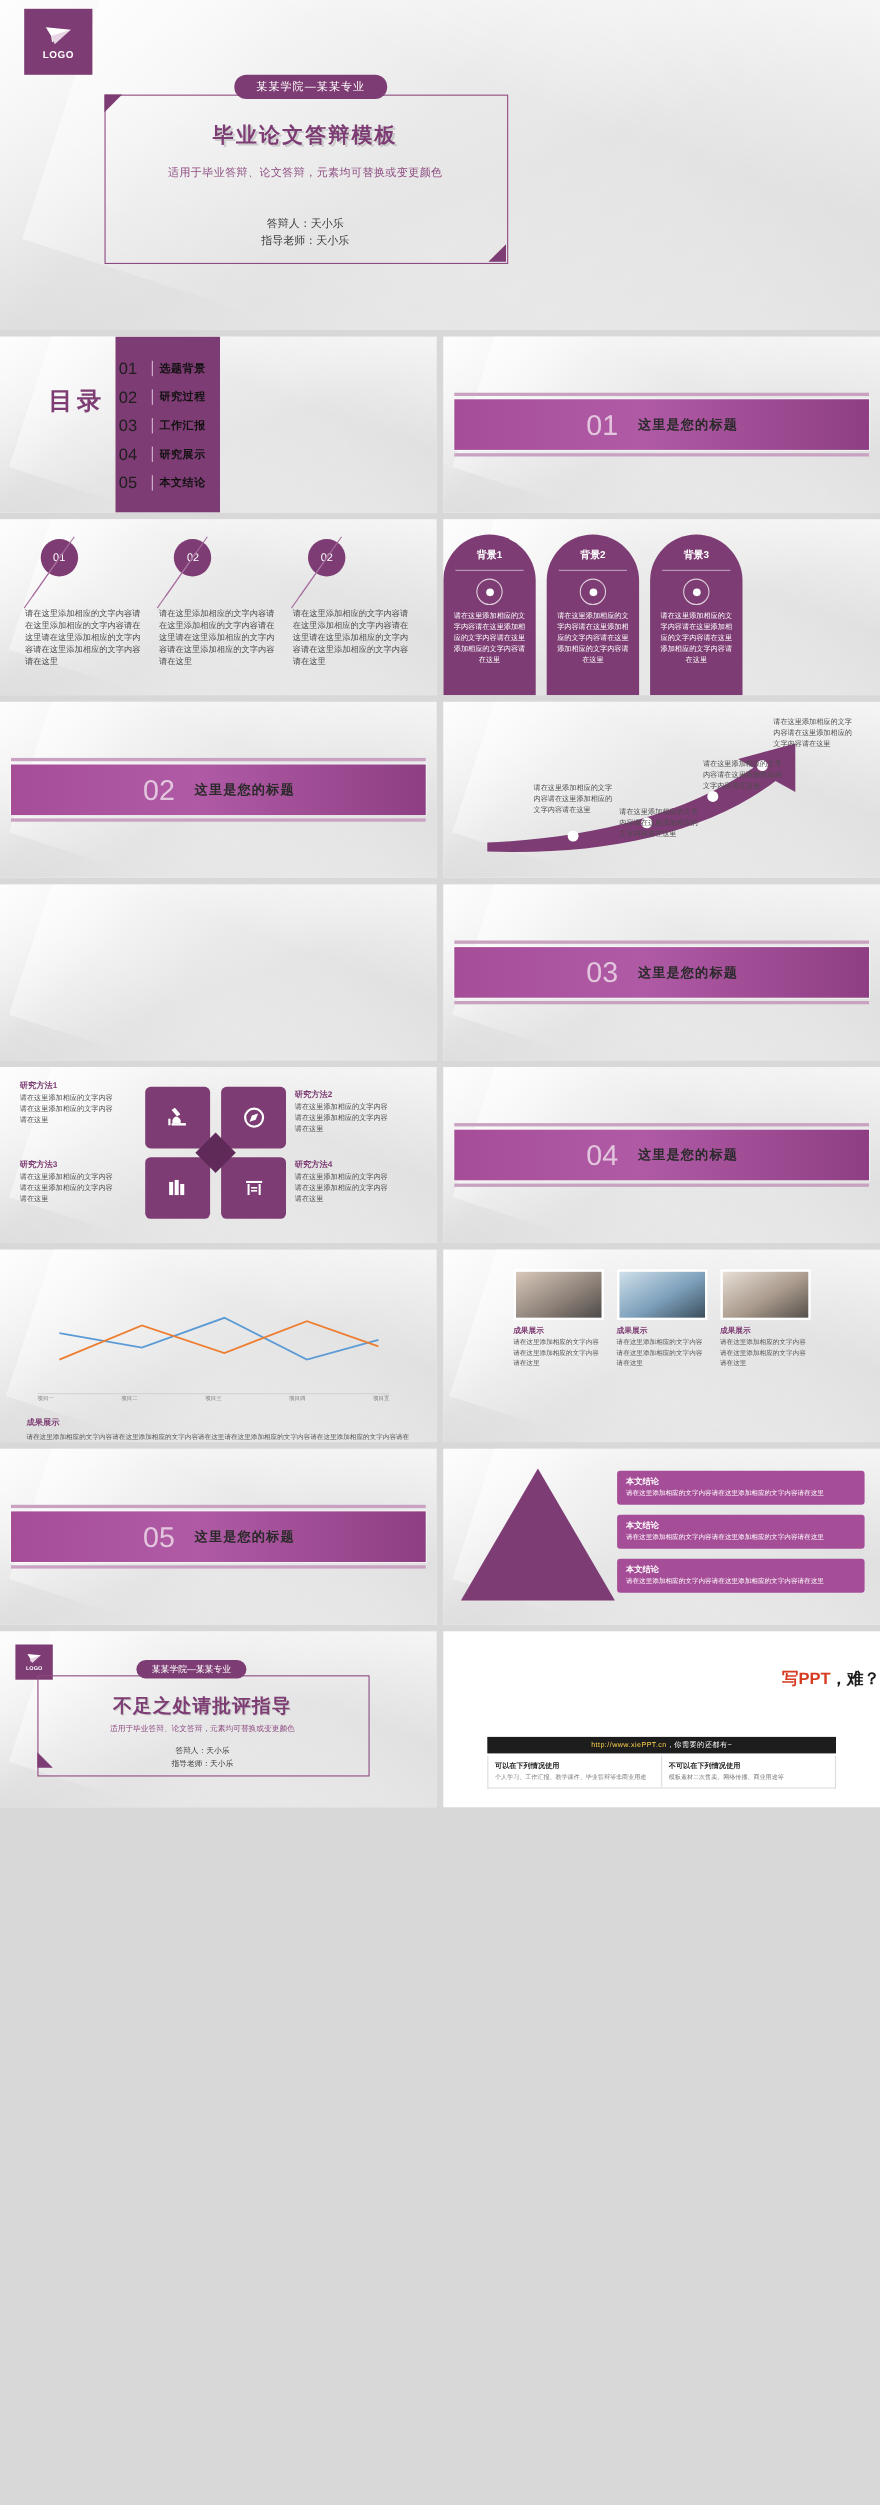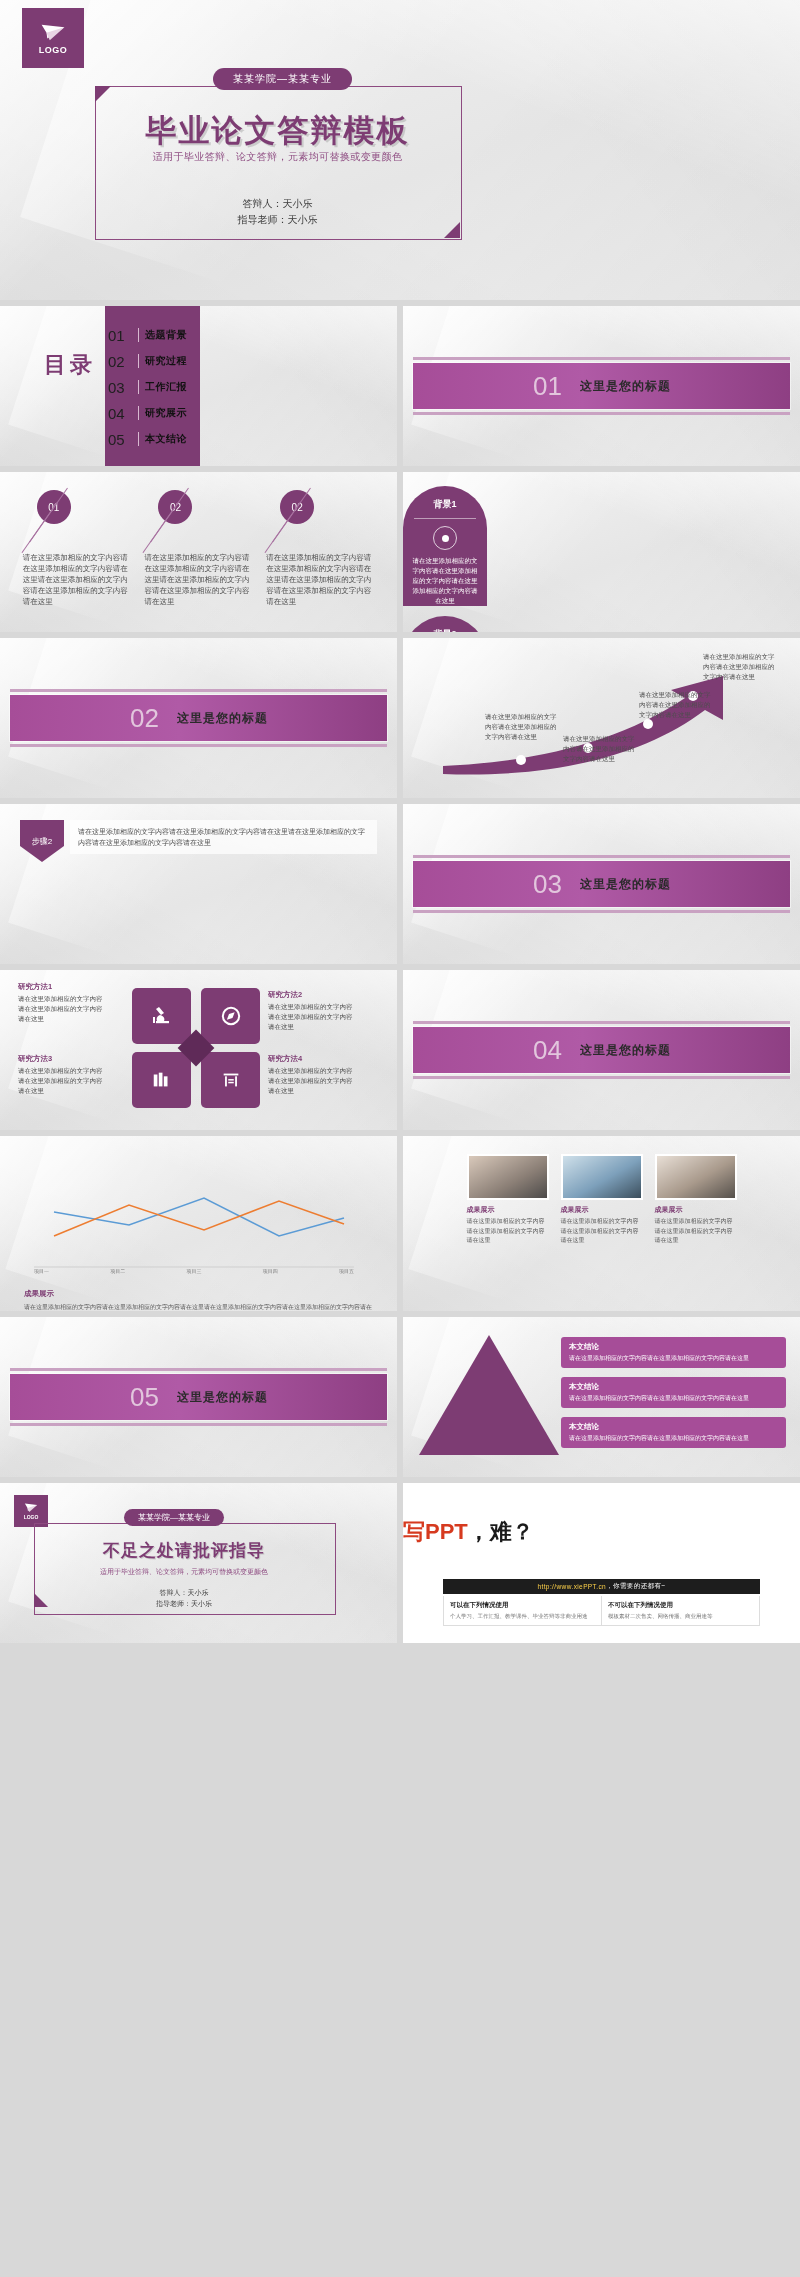--- a/index.html
+++ b/index.html
@@ -33,21 +33,21 @@
         display:flex;flex-direction:column;align-items:center;justify-content:center;gap:3px;}
   .logo .plane{width:26px;height:20px;}
   .logo .ltxt{color:#fff;font-size:9px;font-weight:bold;letter-spacing:.5px;}
   .cov-frame{position:absolute;left:95px;top:86px;width:365px;height:152px;
      border:1px solid #8d4a80;}
   .cov-corner-tl{position:absolute;left:95px;top:86px;border-top:16px solid #7d3c73;border-right:16px solid transparent;}
   .cov-corner-br{position:absolute;left:444px;top:222px;border-bottom:16px solid #7d3c73;border-left:16px solid transparent;}
   .cov-pill{position:absolute;left:213px;top:68px;background:#7d3c73;color:#fff;border-radius:12px;
      padding:4px 20px;font-size:10px;letter-spacing:1px;white-space:nowrap;}
   .cov-title{position:absolute;left:95px;top:110px;width:365px;text-align:center;
-     font-size:31px;font-weight:bold;color:#7d3c73;letter-spacing:2px;
+     font-size:19px;font-weight:bold;color:#7d3c73;letter-spacing:2px;
      text-shadow:2px 2px 0 rgba(140,140,140,.35);}
   .cov-sub{position:absolute;left:95px;top:150px;width:365px;text-align:center;
      font-size:10px;color:#8d4a80;letter-spacing:.4px;}
   .cov-who{position:absolute;left:95px;top:196px;width:365px;text-align:center;font-size:10px;color:#3b3b3b;line-height:16px;}
 
   
   .cat{height:160px;}
   .cat-right{position:absolute;left:105px;top:0;width:95px;height:160px;background:#7d3c73;}
   .cat-word{position:absolute;left:40px;top:44px;width:60px;font-size:22px;color:#7d3c73;
      font-weight:bold;letter-spacing:4px;line-height:30px;text-align:center;}
@@ -73,21 +73,21 @@
   .circ{height:160px;}
   .circ-wrap{position:absolute;inset:0;display:flex;justify-content:space-around;padding:0 16px;box-sizing:border-box;}
   .circ-col{width:108px;position:relative;padding-top:18px;}
   .circ-ball{width:34px;height:34px;border-radius:50%;background:#7d3c73;color:#fff;font-size:10px;
      display:flex;align-items:center;justify-content:center;margin-left:14px;}
   .circ-line{position:absolute;left:44px;top:16px;width:1px;height:66px;background:#a871a0;transform:rotate(35deg);transform-origin:top;}
   .circ-line2{position:absolute;left:34px;top:30px;width:1px;height:62px;background:#a871a0;transform:rotate(35deg);transform-origin:top;}
   .circ-txt{margin-top:28px;font-size:7.5px;line-height:11px;color:#4d4d4d;}
 
   
-  .arch-wrap{position:absolute;inset:0;display:flex;justify-content:flex-start;gap:10px;padding-top:14px;box-sizing:border-box;flex-direction:column;}
+  .arch-wrap{position:absolute;inset:0;display:flex;justify-content:flex-start;gap:10px;padding-top:14px;box-sizing:border-box;}
   .arch{width:84px;background:#7d3c73;border-radius:42px 42px 0 0;color:#fff;padding:8px 9px 0;box-sizing:border-box;text-align:center;}
   .arch-h{font-size:9px;font-weight:bold;margin-top:4px;}
   .arch-rule{height:1px;background:rgba(255,255,255,.5);margin:7px 2px;}
   .arch-ico{width:22px;height:22px;border-radius:50%;border:1px solid rgba(255,255,255,.75);margin:4px auto 6px;
      display:flex;align-items:center;justify-content:center;}
   .arch-ico i{display:block;width:7px;height:7px;background:#fff;border-radius:50%;}
   .arch-p{font-size:6.5px;line-height:10px;}
 
   
   .arrow-note{position:absolute;font-size:6.5px;line-height:10px;color:#4d4d4d;width:72px;}
@@ -139,21 +139,21 @@
   
   .end-frame{position:absolute;left:34px;top:40px;width:300px;height:90px;border:1px solid #8d4a80;}
   .end-corner{position:absolute;left:34px;top:110px;border-bottom:14px solid #7d3c73;border-right:14px solid transparent;}
   .end-pill{position:absolute;left:124px;top:26px;background:#7d3c73;color:#fff;border-radius:10px;padding:3px 14px;font-size:8px;white-space:nowrap;}
   .end-title{position:absolute;left:34px;top:56px;width:300px;text-align:center;font-size:17px;font-weight:bold;color:#7d3c73;letter-spacing:1px;
      text-shadow:1px 1px 0 rgba(140,140,140,.35);}
   .end-sub{position:absolute;left:34px;top:84px;width:300px;text-align:center;font-size:7px;color:#8d4a80;}
   .end-who{position:absolute;left:34px;top:104px;width:300px;text-align:center;font-size:7px;color:#3b3b3b;line-height:11px;}
 
   .ad{background:#fff;height:160px;}
-  .ad-l1{position:absolute;left:0;right:0;top:34px;text-align:left;font-size:22px;font-weight:bold;color:#1b1b1b;}
+  .ad-l1{position:absolute;left:0;right:0;top:34px;text-align:right;font-size:15px;font-weight:bold;color:#1b1b1b;}
   .ad-l1 .red{color:#d63a1f;}
   .ad-l2{position:absolute;left:0;right:0;top:62px;text-align:center;font-size:17px;font-weight:bold;color:#1b1b1b;}
   .ad-l2 .red{color:#d63a1f;}
   .ad-bar{position:absolute;left:40px;right:40px;top:96px;height:15px;background:#1d1d1d;color:#fff;
      font-size:6.5px;display:flex;align-items:center;justify-content:center;letter-spacing:.4px;}
   .ad-bar .hl{color:#ffd24a;}
   .ad-cols{position:absolute;left:40px;right:40px;top:113px;display:flex;border:1px solid #ddd;border-top:none;}
   .ad-col{flex:1;padding:5px 6px;box-sizing:border-box;}
   .ad-col+.ad-col{border-left:1px solid #ddd;}
   .ad-col b{font-size:6.5px;color:#1b1b1b;display:block;}
@@ -311,24 +311,20 @@
       <div class="arrow-note" style="left:160px;top:96px">请在这里添加相应的文字内容请在这里添加相应的文字内容请在这里</div>
       <div class="arrow-note" style="left:236px;top:52px">请在这里添加相应的文字内容请在这里添加相应的文字内容请在这里</div>
       <div class="arrow-note" style="left:300px;top:14px">请在这里添加相应的文字内容请在这里添加相应的文字内容请在这里</div>
     </div>
   </div>
 
   <div class="row">
     <div class="slide half circ steps">
       <div class="poly"></div>
       <div style="position:relative">
-        <div class="step-row">
-          <div class="step-chev">步骤2</div>
-          <div class="step-box">请在这里添加相应的文字内容请在这里添加相应的文字内容请在这里请在这里添加相应的文字内容请在这里添加相应的文字内容请在这里</div>
-        </div>
       </div>
     </div>
 
     <div class="slide half sect">
       <div class="poly"></div>
       <div class="sect-bar">
         <span class="sect-num">03</span>
         <span class="sect-t">这里是您的标题</span>
       </div>
     </div>

